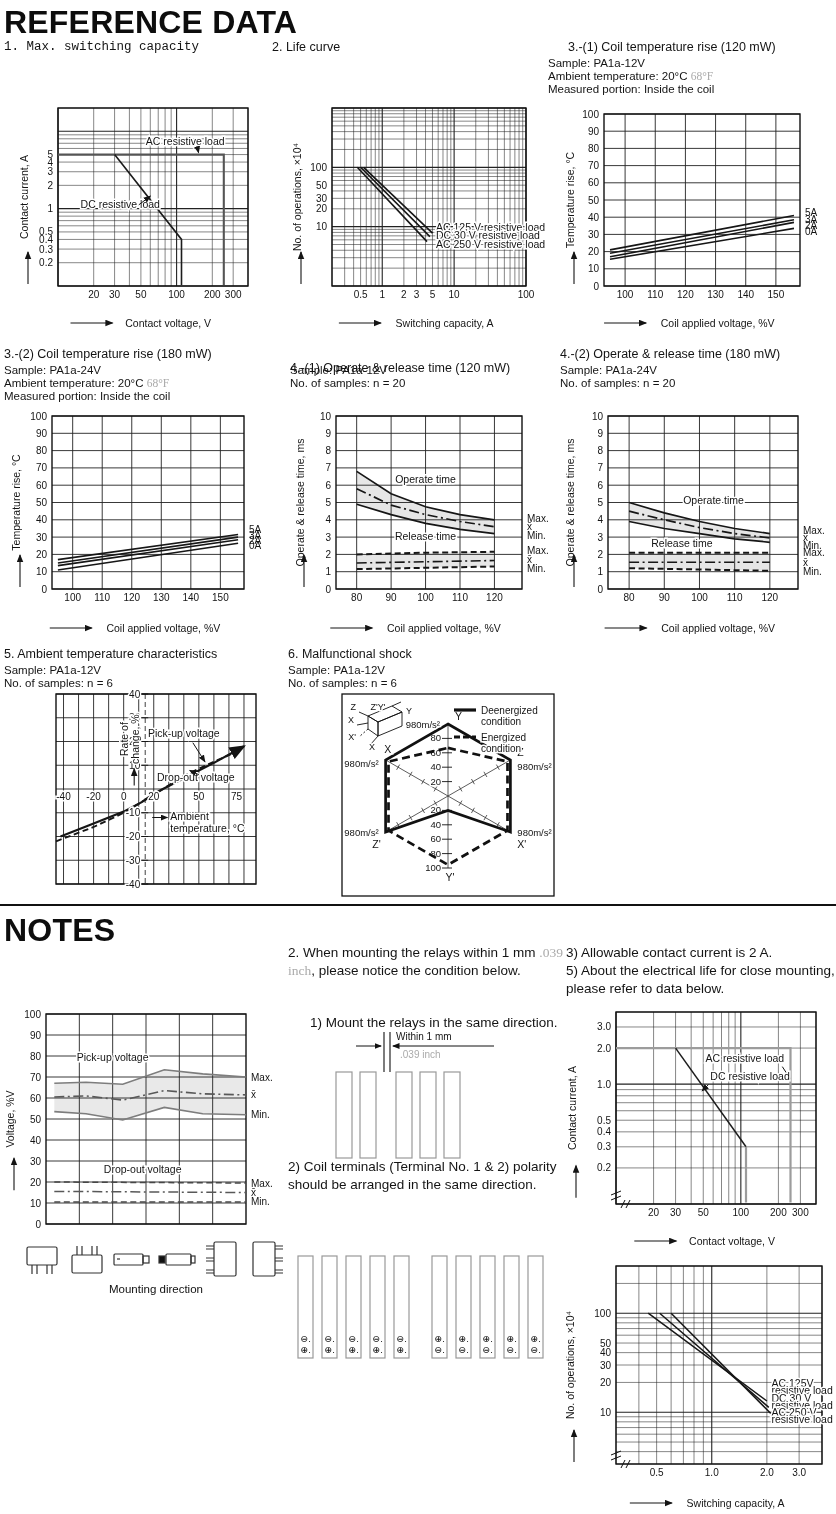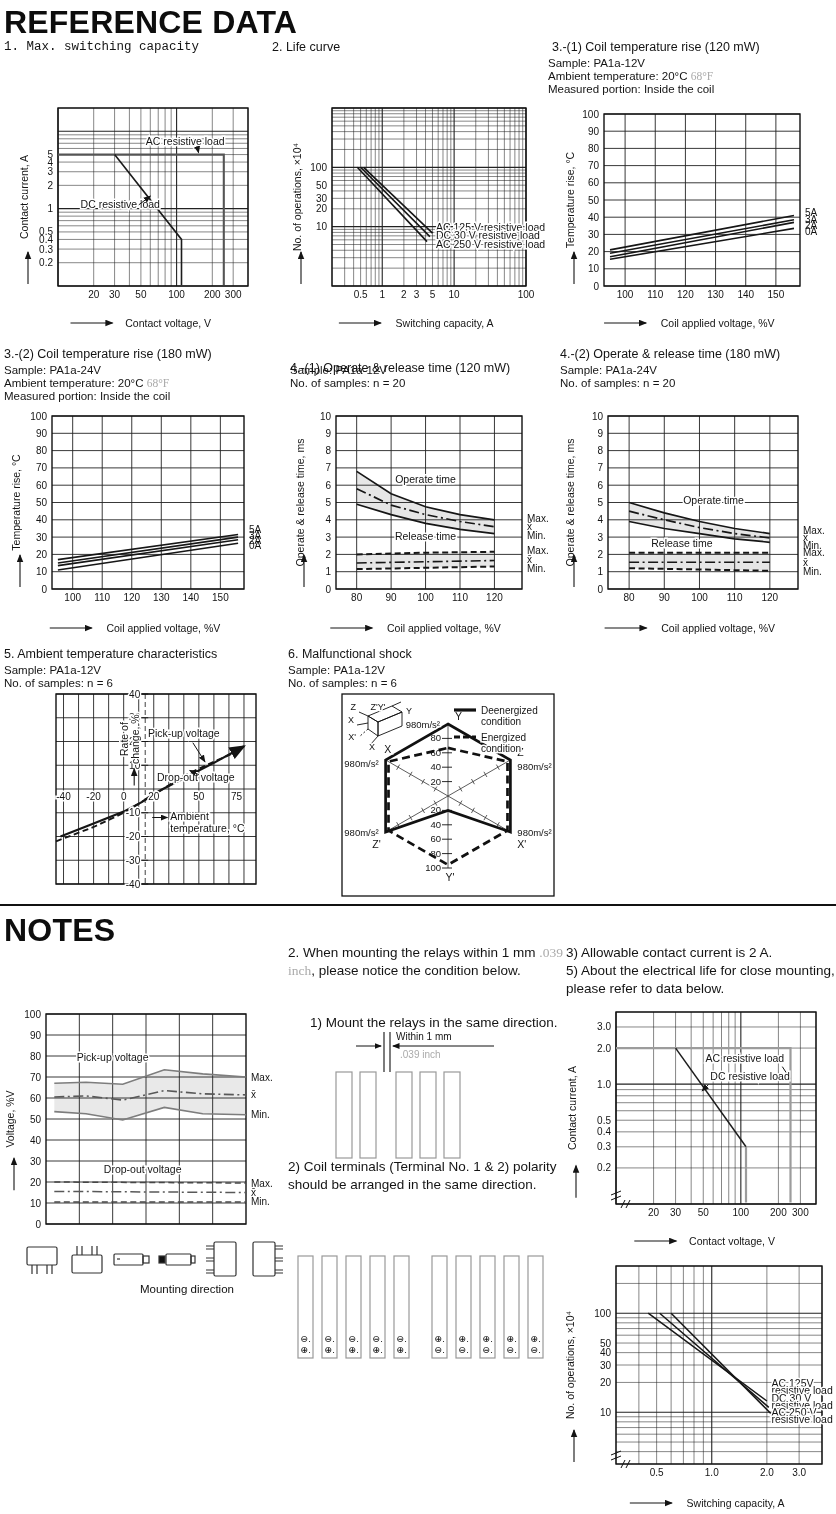--- a/index.html
+++ b/index.html
@@ -8,31 +8,31 @@
   .abs{position:absolute;}
   h1.sec{position:absolute;margin:0;font-size:32px;font-weight:800;letter-spacing:0.2px;color:#0d0d0d;}
   .cap{position:absolute;font-size:12.5px;color:#141414;white-space:nowrap;}
   .meta{position:absolute;font-size:11.5px;color:#141414;white-space:nowrap;}
   .gray{color:#aaa;font-family:Liberation Serif, serif;}
   .note{position:absolute;font-size:13.5px;line-height:18px;color:#141414;}
   .divider{position:absolute;left:0;width:836px;height:2px;background:#111;}
   svg{display:block;}
   svg text{font-family:"Liberation Sans","DejaVu Sans",sans-serif;}
   .mountrow{position:absolute;display:flex;gap:5px;}
-  .mlabel{position:absolute;font-size:11.5px;text-align:center;line-height:14px;margin-left:31px;}
+  .mlabel{position:absolute;font-size:11.5px;text-align:center;line-height:14px;}
 </style>
 </head>
 <body>
 
 <div class="page">
   <h1 class="sec" style="left:4px;top:4px;">REFERENCE DATA</h1>
 
   <div class="cap" style="left:4px;top:40px;font-family:Liberation Mono, monospace;">1. Max. switching capacity</div>
   <div class="cap" style="left:272px;top:40px;">2. Life curve</div>
-  <div class="cap" style="left:552px;top:40px;">3.-(1) Coil temperature rise (120 mW)</div>
+  <div class="cap" style="left:568px;top:40px;">3.-(1) Coil temperature rise (120 mW)</div>
   <div class="meta" style="left:548px;top:57px;">Sample: PA1a-12V</div>
   <div class="meta" style="left:548px;top:70px;"><span>Ambient temperature: 20°C</span> <span class="gray">68°F</span></div>
   <div class="meta" style="left:548px;top:83px;">Measured portion: Inside the coil</div>
 
   <svg id="c1" class="abs" style="left:0;top:84px;" width="272" height="248">
       <defs>
         <marker id="c1ah" markerWidth="9" markerHeight="8" refX="6.5" refY="3" orient="auto">
           <path d="M0,0L7.5,3L0,6Z" fill="#141414"></path>
         </marker>
       </defs>

